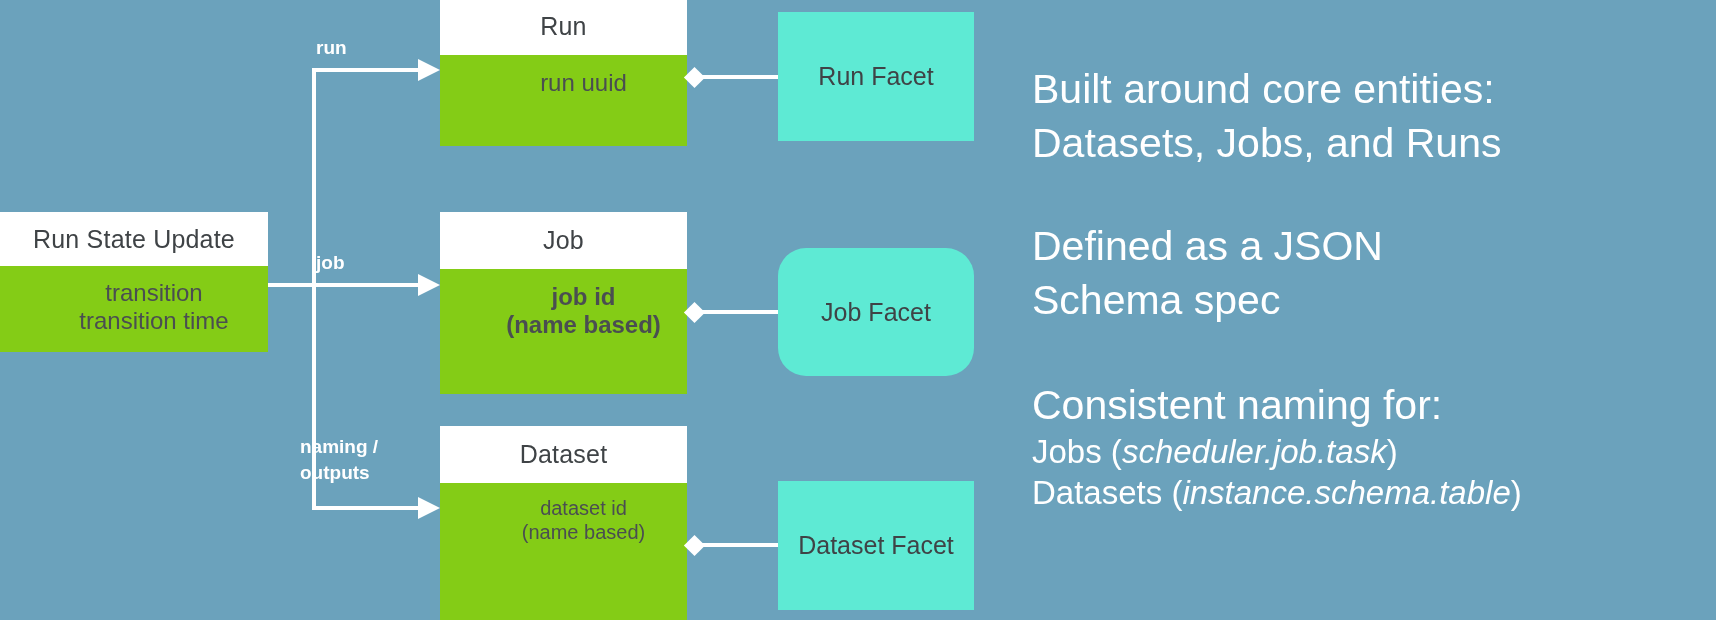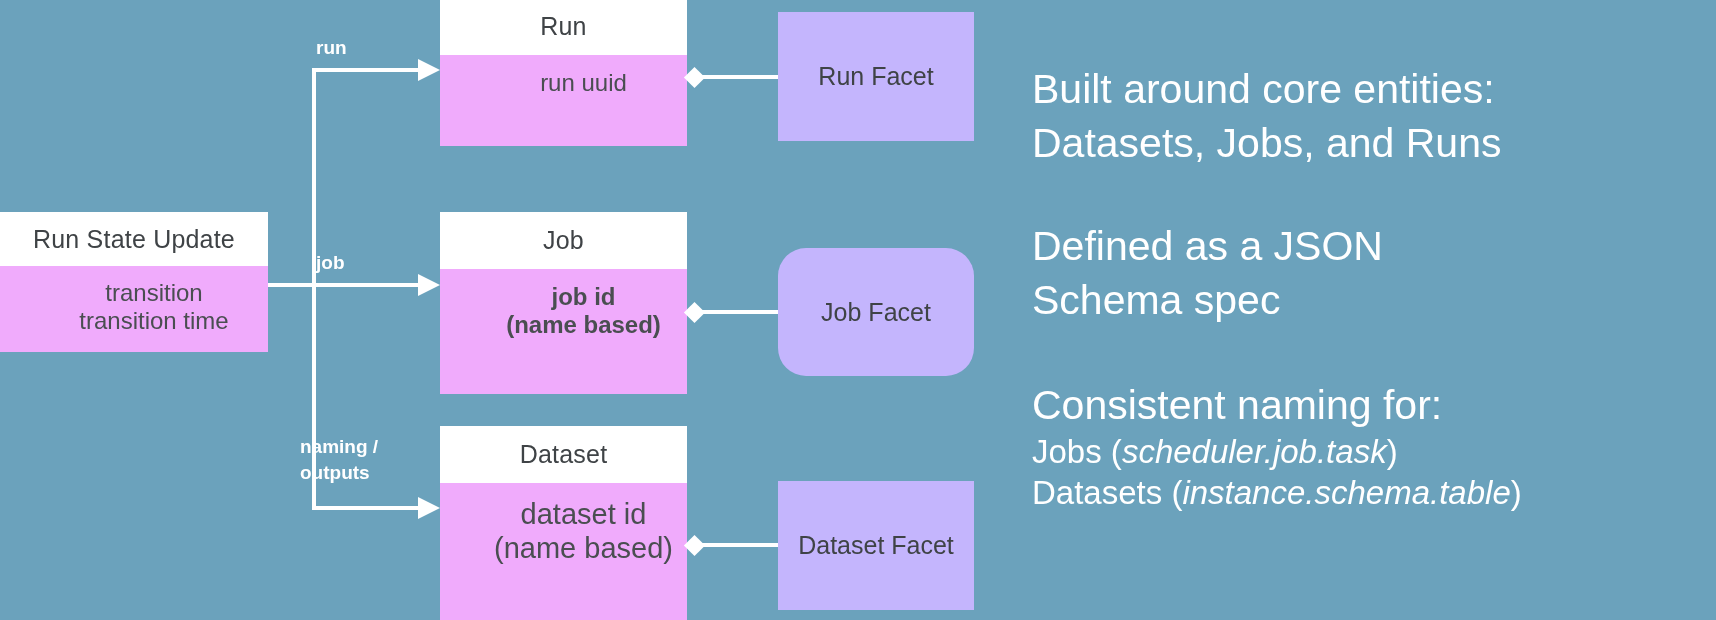--- a/index.html
+++ b/index.html
@@ -30,40 +30,40 @@
   .entity .ent-head {
     background: #ffffff;
     color: #3f4346;
     display: flex;
     align-items: center;
     justify-content: center;
     font-weight: 400;
     letter-spacing: 0.2px;
   }
   .entity .ent-body {
-    background: #f0abfc;
+    background: #84cc16;
     color: #4a4e51;
     flex: 1;
     display: flex;
     flex-direction: column;
     align-items: center;
     justify-content: flex-start;
     text-align: center;
     line-height: 1.18;
     padding-left: 40px;
   }
   .entity .ent-body .ln {
     display: block;
     white-space: nowrap;
   }
 
   
   .facet {
     position: absolute;
-    background: #c4b5fd;
+    background: #5eead4;
     color: #3f4346;
     display: flex;
     align-items: center;
     justify-content: center;
     text-align: center;
     line-height: 1.16;
   }
 
   
   .hline {
@@ -167,21 +167,21 @@
       <span class="ln">job id</span>
       <span class="ln">(name based)</span>
     </div>
   </div>
   <div class="diamond" style="left:687px; top:305px;"></div>
   <div class="hline" style="left:700px; top:310px; width:82px;"></div>
   <div class="facet" style="left:778px; top:248px; width:196px; height:128px; font-size:25px;border-radius:28px;">Job Facet</div>
 
   <div class="entity" style="left:440px; top:426px; width:247px; height:194px;">
     <div class="ent-head" style="height:57px; font-size:25px;">Dataset</div>
-    <div class="ent-body" style="font-size:29px; padding-top:14px;">
+    <div class="ent-body" style="font-size:20px; padding-top:14px;">
       <span class="ln">dataset id</span>
       <span class="ln">(name based)</span>
     </div>
   </div>
   <div class="diamond" style="left:687px; top:538px;"></div>
   <div class="hline" style="left:700px; top:543px; width:82px;"></div>
   <div class="facet" style="left:778px; top:481px; width:196px; height:129px; font-size:25px;">Dataset
 Facet</div>
 
   <div class="rtext big" style="left:988px; top:62px; width:700px;">Built around core entities:

